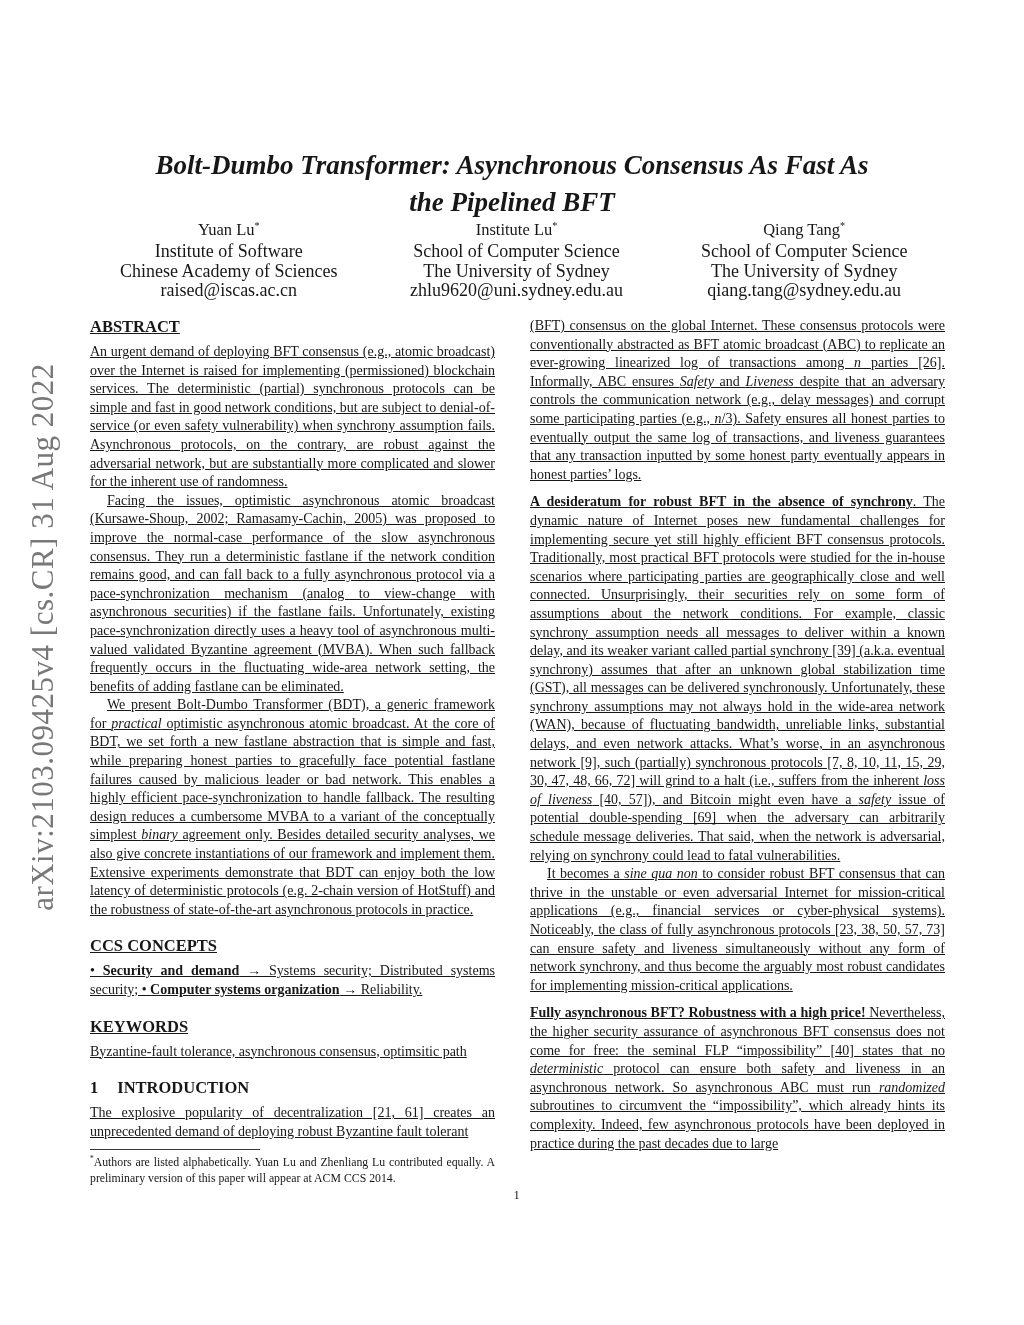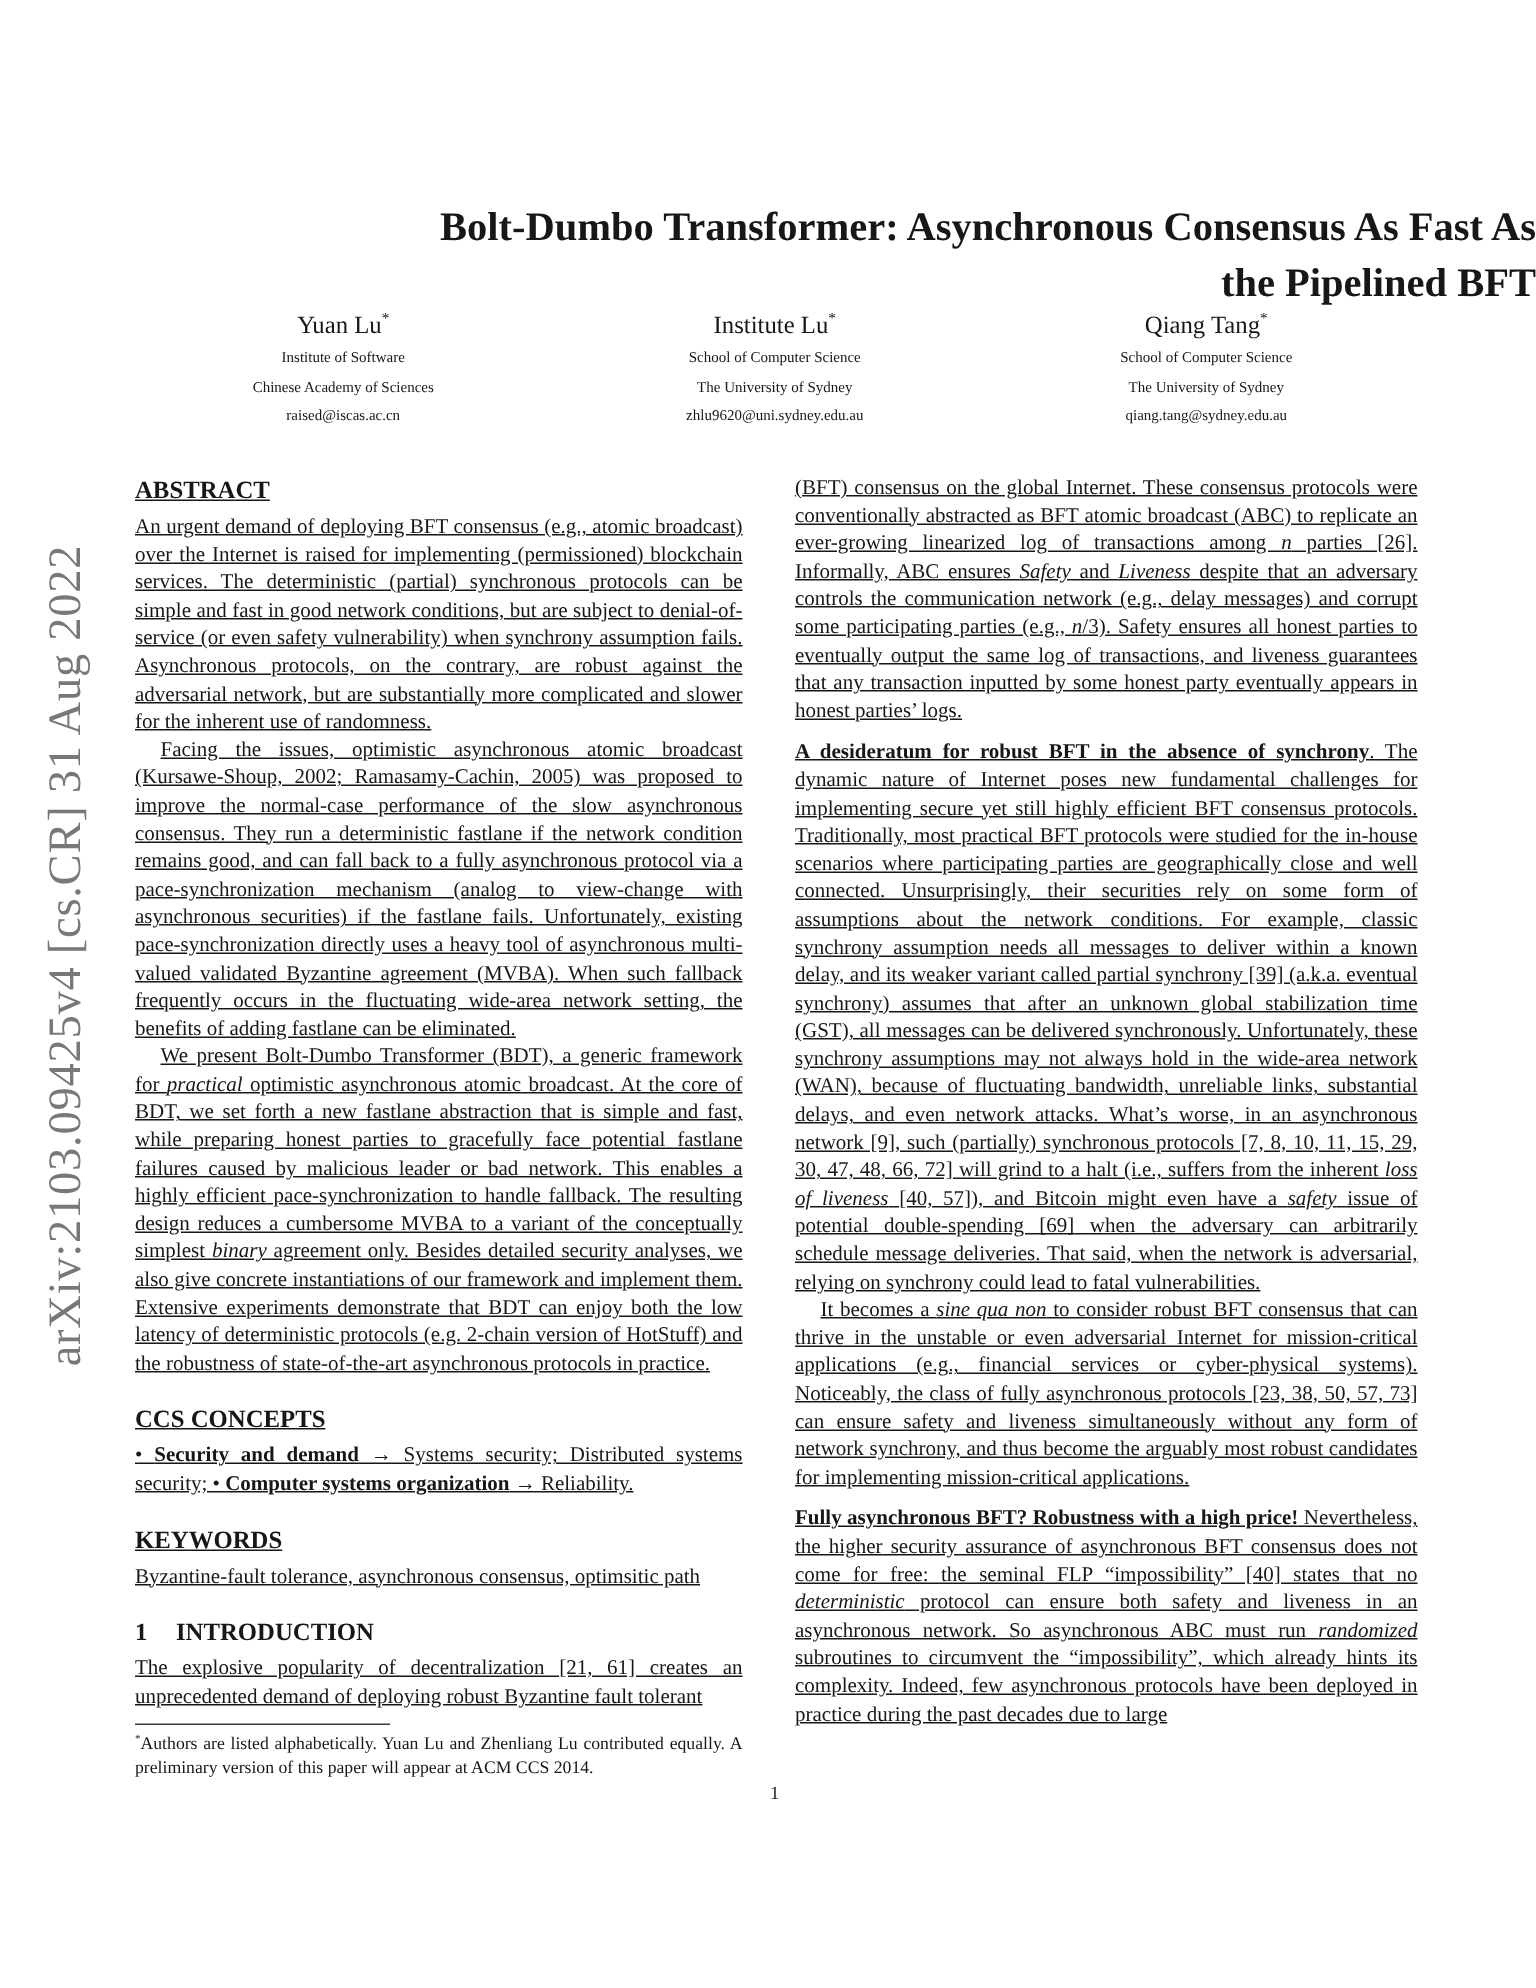--- a/index.html
+++ b/index.html
@@ -17,40 +17,41 @@
     left: 43px;
     top: 637px;
     transform: translate(-50%, -50%) rotate(-90deg);
     white-space: nowrap;
     font-size: 31px;
     color: #787878;
     letter-spacing: 0.5px;
   }
   .title {
     position: absolute;
-    top: 133px;
+    top: 147px;
     left: 0;
     width: 100%;
-    text-align: right;
+    text-align: center;
     font-size: 27px;
     font-weight: bold;
     line-height: 37px;
     margin: 0;
+    font-style: italic;
   }
   .title .tl { display: block; }
   .authors {
     position: absolute;
-    top: 206px;
+    top: 219px;
     left: 85px;
     width: 863px;
     display: flex;
   }
   .author { flex: 1; text-align: center; }
   .author .name { font-size: 16.5px; line-height: 21px; margin-bottom: 2px; }
-  .author .line { font-size: 10px; line-height: 19.5px; }
+  .author .line { font-size: 18px; line-height: 19.5px; }
   sup, .sup { vertical-align: super; font-size: 0.62em; line-height: 0; }
   .col {
     position: absolute;
     top: 317px;
     font-size: 14px;
     line-height: 18.6px;
     text-align: justify;
     hyphens: auto;
     text-decoration: underline;
   }

